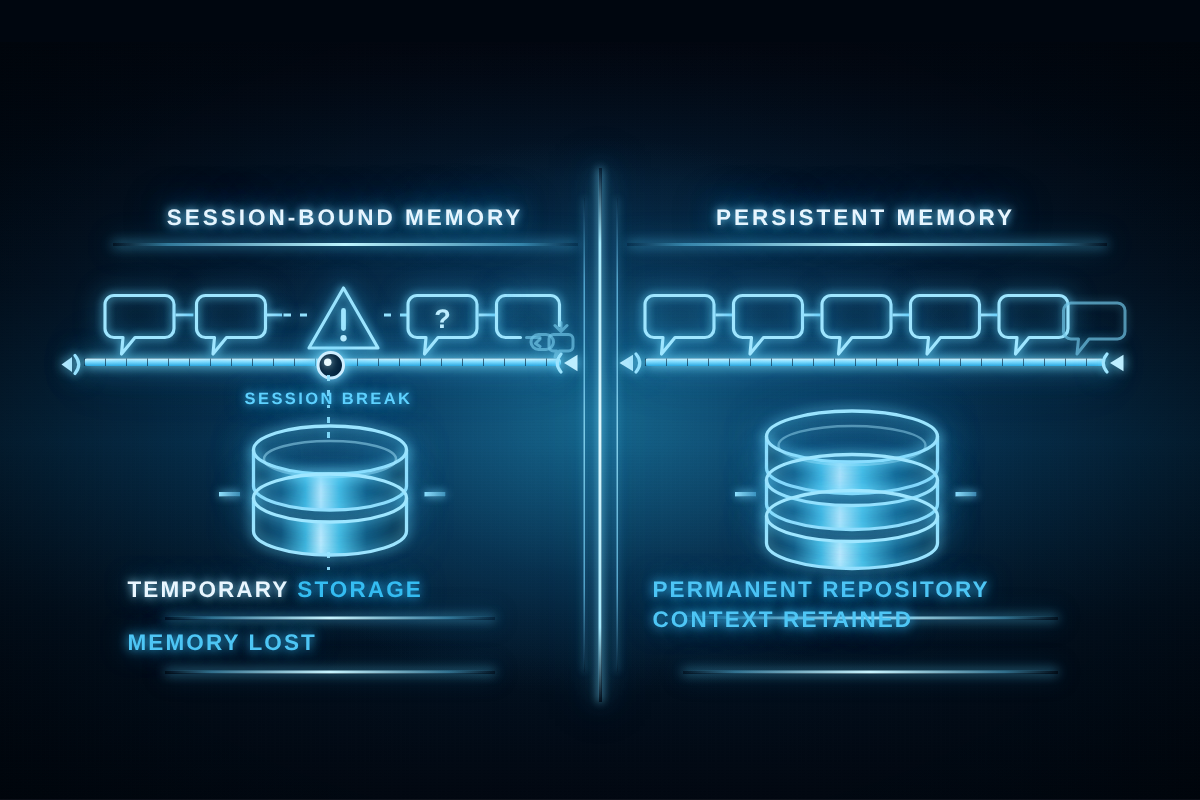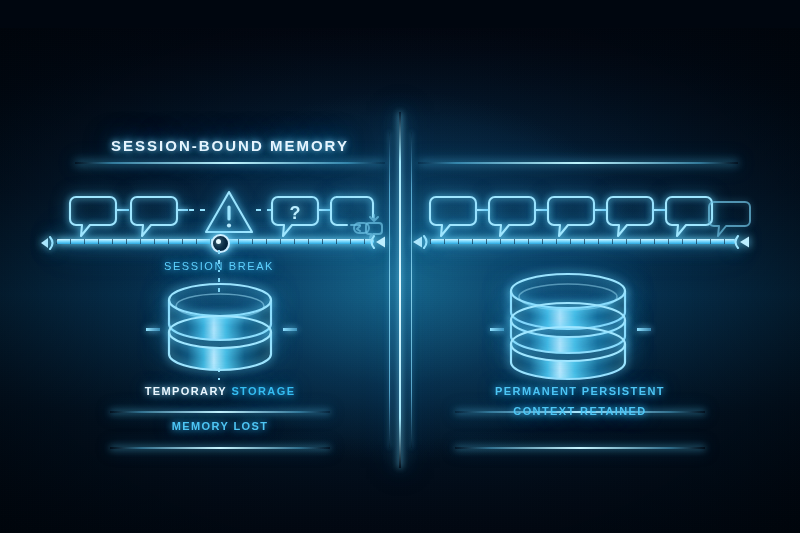--- a/index.html
+++ b/index.html
@@ -117,42 +117,42 @@
   .warn svg{display:block;overflow:visible}
 
   
   .vdash{
     position:absolute;width:2px;
     background:repeating-linear-gradient(180deg, rgba(150,228,255,.95) 0 4px, rgba(0,0,0,0) 4px 10px);
     filter:drop-shadow(0 0 4px rgba(110,215,255,.75));
   }
   .sbreak{
     position:absolute;text-align:center;
-    font-size:11px;font-weight:400;letter-spacing:1.6px;color:#5fd2ff;
+    font-size:11px;font-weight:700;letter-spacing:1.6px;color:#5fd2ff;
     text-shadow:0 0 6px rgba(70,200,255,.95),0 0 14px rgba(35,160,230,.6);
   }
 
   
   .db{position:absolute;}
   .db svg{display:block;overflow:visible}
   .db-side{
     fill:none;stroke:#9fe6ff;stroke-width:2.2;stroke-linejoin:round;stroke-linecap:round;
     filter:drop-shadow(0 0 4px rgba(110,220,255,.95)) drop-shadow(0 0 12px rgba(45,170,240,.65));
   }
   .db-body{stroke:none;}
   .db-stub{
     position:absolute;height:3px;width:14px;
     background:linear-gradient(90deg,rgba(150,228,255,1),rgba(100,200,245,.6));
     box-shadow:0 0 6px rgba(110,215,255,.9);
   }
 
   
   .lbl{
-    position:absolute;text-align:center;
-    font-size:11px;font-weight:700;letter-spacing:1.4px;
+    position:absolute;text-align:left;
+    font-size:15px;font-weight:700;letter-spacing:1.4px;
   }
   .lbl .w{color:#eaf7ff;text-shadow:0 0 6px rgba(150,225,255,.9),0 0 16px rgba(60,180,240,.55);}
   .lbl .c{color:#35bdf2;text-shadow:0 0 7px rgba(50,190,255,.95),0 0 18px rgba(30,150,225,.6);}
   .lbl.cy{color:#4ec6f5;text-shadow:0 0 7px rgba(60,195,255,.95),0 0 18px rgba(30,150,225,.6);}
   .sep{
     position:absolute;height:2px;
     background:linear-gradient(90deg, rgba(60,190,245,0) 0%, rgba(95,205,250,.5) 14%, rgba(200,245,255,1) 50%, rgba(95,205,250,.5) 86%, rgba(60,190,245,0) 100%);
     box-shadow:0 0 7px rgba(95,210,255,.85),0 0 16px rgba(45,165,230,.5);
   }
 </style>
@@ -161,20 +161,21 @@
 
 <div id="stage">
   <div id="bgbase"></div>
   <div id="bgglow"></div>
   <div id="vign"></div>
   <div id="noise"></div>
 
   <div class="hdr" style="left:60px;top:109px;width:340px;">SESSION-BOUND MEMORY</div>
   <div class="hdr-rule" style="left:75px;top:134px;width:310px;"></div>
 
+  <div class="hdr" style="left:412px;top:109px;width:330px;">PERSISTENT MEMORY</div>
   <div class="hdr-rule" style="left:418px;top:134px;width:320px;"></div>
 
   <div class="div-side" style="left:389px;"></div>
   <div class="div-core"></div>
   <div class="div-side" style="left:411px;"></div>
 
   <div class="tl-cap" style="left:38px;top:206px;">
     <svg width="24" height="18" viewBox="0 0 24 18">
       <path class="nfill" d="M3 9 L10 4 L10 14 Z"></path>
       <path class="nstroke" d="M12 3 Q17 9 12 15"></path>
@@ -363,17 +364,17 @@
   <div class="vdash" style="left:218px;top:340px;height:12px;"></div>
 
   <div class="lbl" style="left:85px;top:357px;width:270px;">
     <span class="w">TEMPORARY</span>
     <span class="c">STORAGE</span>
   </div>
   <div class="sep" style="left:110px;top:383px;width:220px;"></div>
   <div class="lbl cy" style="left:85px;top:392px;width:270px;">MEMORY LOST</div>
   <div class="sep" style="left:110px;top:419px;width:220px;"></div>
 
-  <div class="lbl cy" style="left:435px;top:357px;width:290px;">PERMANENT PERSISTENT</div>
+  <div class="lbl cy" style="left:435px;top:357px;width:290px;">PERMANENT REPOSITORY</div>
   <div class="sep" style="left:455px;top:383px;width:250px;"></div>
   <div class="lbl cy" style="left:435px;top:377px;width:290px;">CONTEXT RETAINED</div>
   <div class="sep" style="left:455px;top:419px;width:250px;"></div>
 </div>
 
 </body></html>

